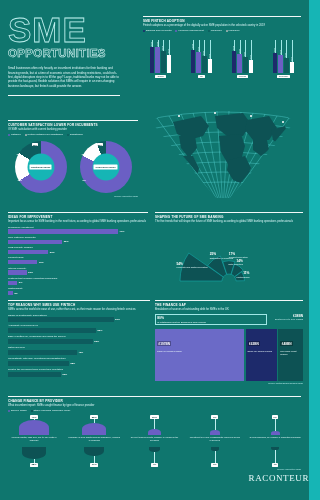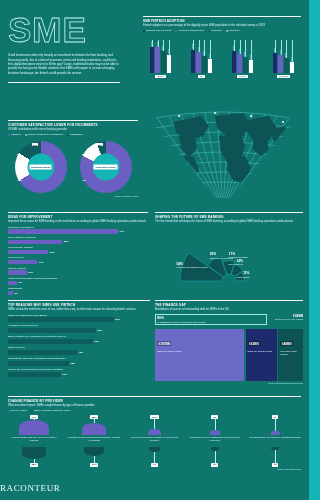--- a/index.html
+++ b/index.html
@@ -97,30 +97,31 @@
   .bottom { position: absolute; left: 8px; top: 396px; width: 293px; }
   .circ-row { display: flex; justify-content: space-between; margin-top: 3px; }
   .circ { width: 52px; display: flex; flex-direction: column; align-items: center; }
   .chip { font-size: 2.5px; font-weight: bold; color: #17484a; background: #fff; padding: .6px 1.6px; border-radius: .4px; }
   .semi-top { border-radius: 50% 50% 0 0; background: #6b5fc4; }
   .semi-bot { border-radius: 0 0 50% 50%; background: #0d5254; }
   .stalk { width: .5px; background: #bfeeee; }
   .circ .txt { font-size: 2.2px; color: #e9fdfd; text-align: center; line-height: 1.35; margin: 1.2px 0; min-height: 9px; }
 
   
-  .footer { position: absolute; left: 0; bottom: 7px; width: 309px; text-align: left; }
+  .footer { position: absolute; left: 0; bottom: 17px; width: 309px; text-align: right; }
   .logo { font-size: 9px; letter-spacing: .6px; color: #eafdfd; font-family: "Liberation Serif", serif; }
 </style>
 </head>
 <body>
 
 <div class="page">
 
   <div class="hero">
     <div class="sme">SME</div>
+    <div class="opps">OPPORTUNITIES</div>
     <div class="hero-body">Small businesses often rely heavily on incumbent institutions for their banking and financing needs, but at a time of economic crises and lending restrictions, could tech-first, digital disruptors step in to fill the gap? Large, traditional banks may not be able to provide the fast-paced, flexible solutions that SMEs will require in an ever-changing business landscape, but fintech could provide the answer.</div>
     <div class="sec-rule" style="margin-top:7px;width:112px"></div>
   </div>
 
   <div class="fintech">
     <div class="sec-rule"></div>
     <div class="sec-title">SME FINTECH ADOPTION</div>
     <div class="sec-sub">Fintech adopters as a percentage of the digitally active SME population in the selected country in 2019</div>
     <div class="legend" id="fintech-legend">
         <span class="k">

